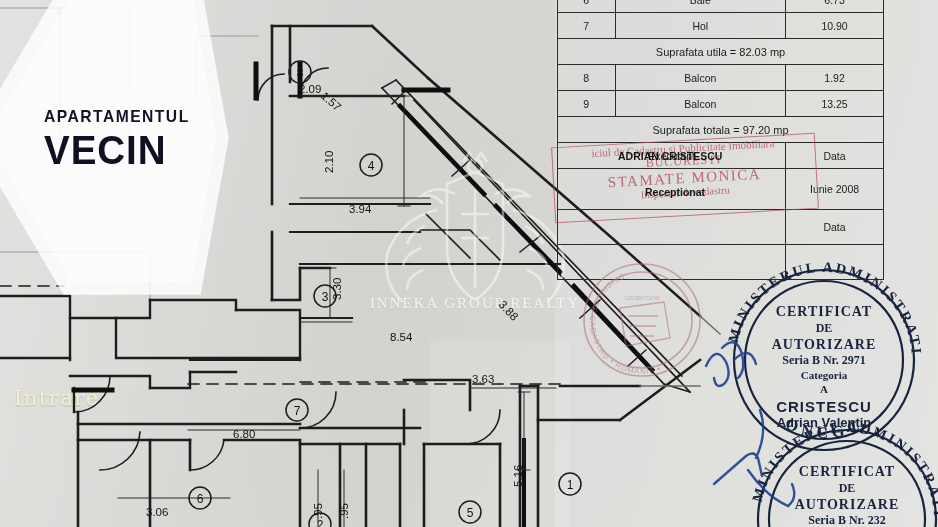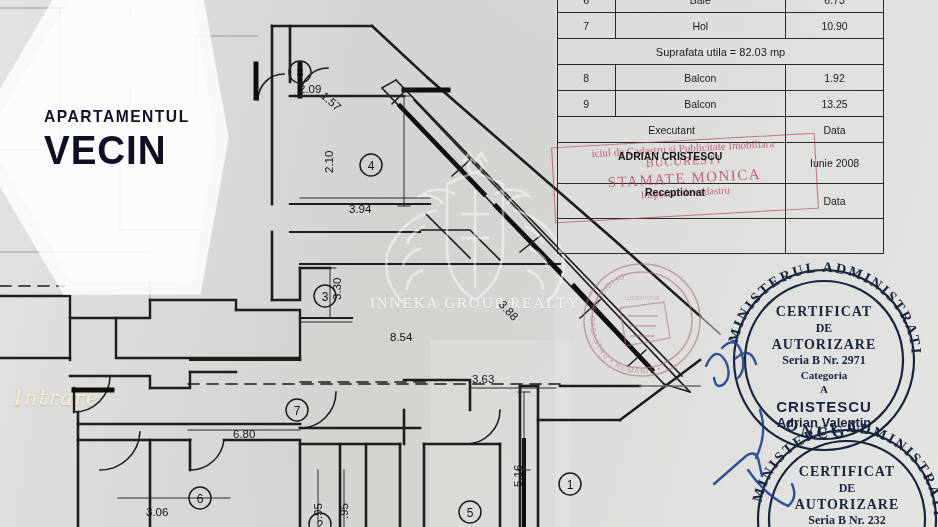--- a/index.html
+++ b/index.html
@@ -36,21 +36,21 @@
   #hextext{position:absolute;left:44px;top:108px;width:230px;pointer-events:none;}
   #hextext .l1{font-size:17px;font-weight:bold;letter-spacing:1.6px;color:#121228;
      font-family:"Liberation Sans", sans-serif;line-height:1;
      transform:scaleX(.92);transform-origin:left center;}
   #hextext .l2{font-size:41px;font-weight:bold;letter-spacing:1px;color:#101024;
      font-family:"Liberation Sans", sans-serif;line-height:1.05;margin-top:4px;
      transform:scaleX(.94);transform-origin:left center;}
 
   
   #intrare{position:absolute;left:14px;top:386px;color:#f6efcf;
-     font-family:"DejaVu Serif", serif;font-size:21px;font-style:italic;
+     font-family:"DejaVu Serif", serif;font-size:21px;
      letter-spacing:1.5px;text-shadow:0 1px 2px rgba(0,0,0,.18);
      pointer-events:none;}
 
   
   #tbl{position:absolute;left:557px;top:-14px;width:327px;
      border-collapse:collapse;background:transparent;}
   #tbl td{border:1.4px solid #2a2a2a;font-size:10.5px;color:#1b1b1b;
      text-align:center;padding:0;height:25px;font-family:"Liberation Sans", sans-serif;
      white-space:nowrap;}
   #tbl td.nr{width:56px;}
@@ -352,20 +352,23 @@
         <td class="nr">8</td>
         <td class="nm">Balcon</td>
         <td class="ar">1.92</td>
       </tr>
       <tr>
         <td class="nr">9</td>
         <td class="nm">Balcon</td>
         <td class="ar">13.25</td>
       </tr>
       <tr>
+        <td class="span" colspan="3">Suprafata totala = 97.20 mp</td>
+      </tr>
+      <tr>
         <td colspan="2">Executant</td>
         <td>Data</td>
       </tr>
       <tr>
         <td class="tall" colspan="2"></td>
         <td class="tall">Iunie 2008</td>
       </tr>
       <tr>
         <td class="sig" colspan="2"></td>
         <td class="sig">Data</td>

